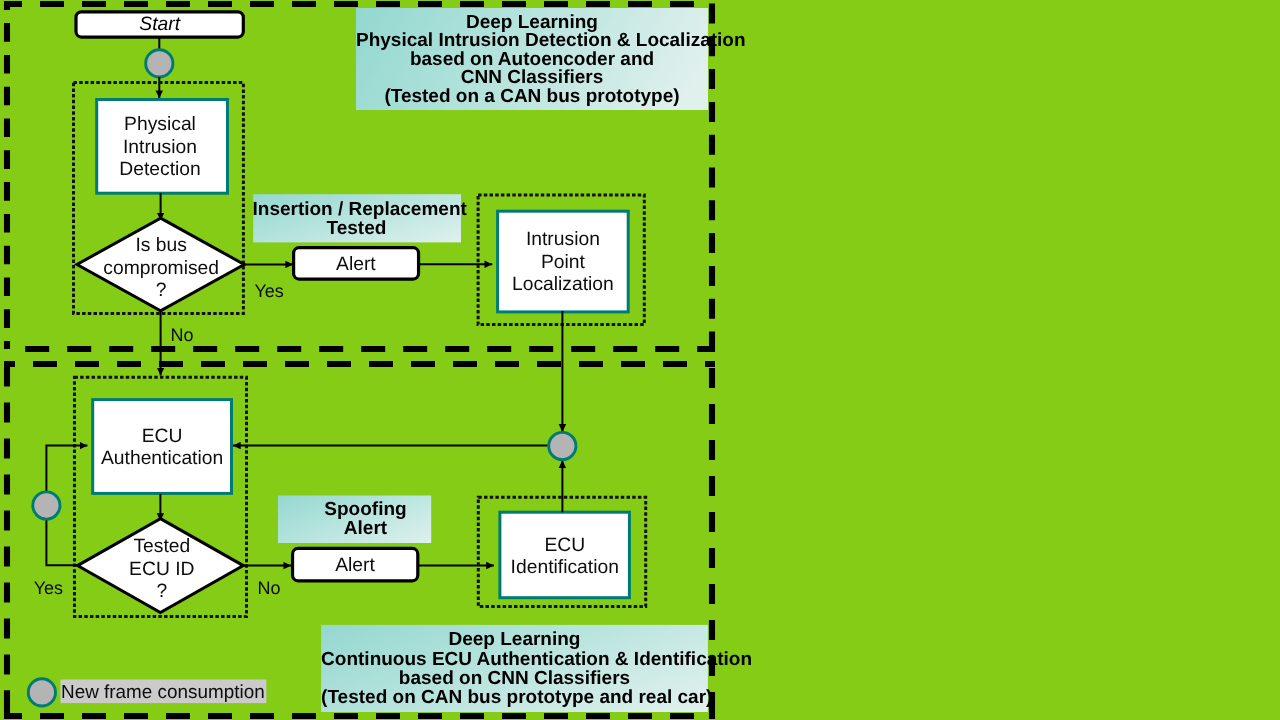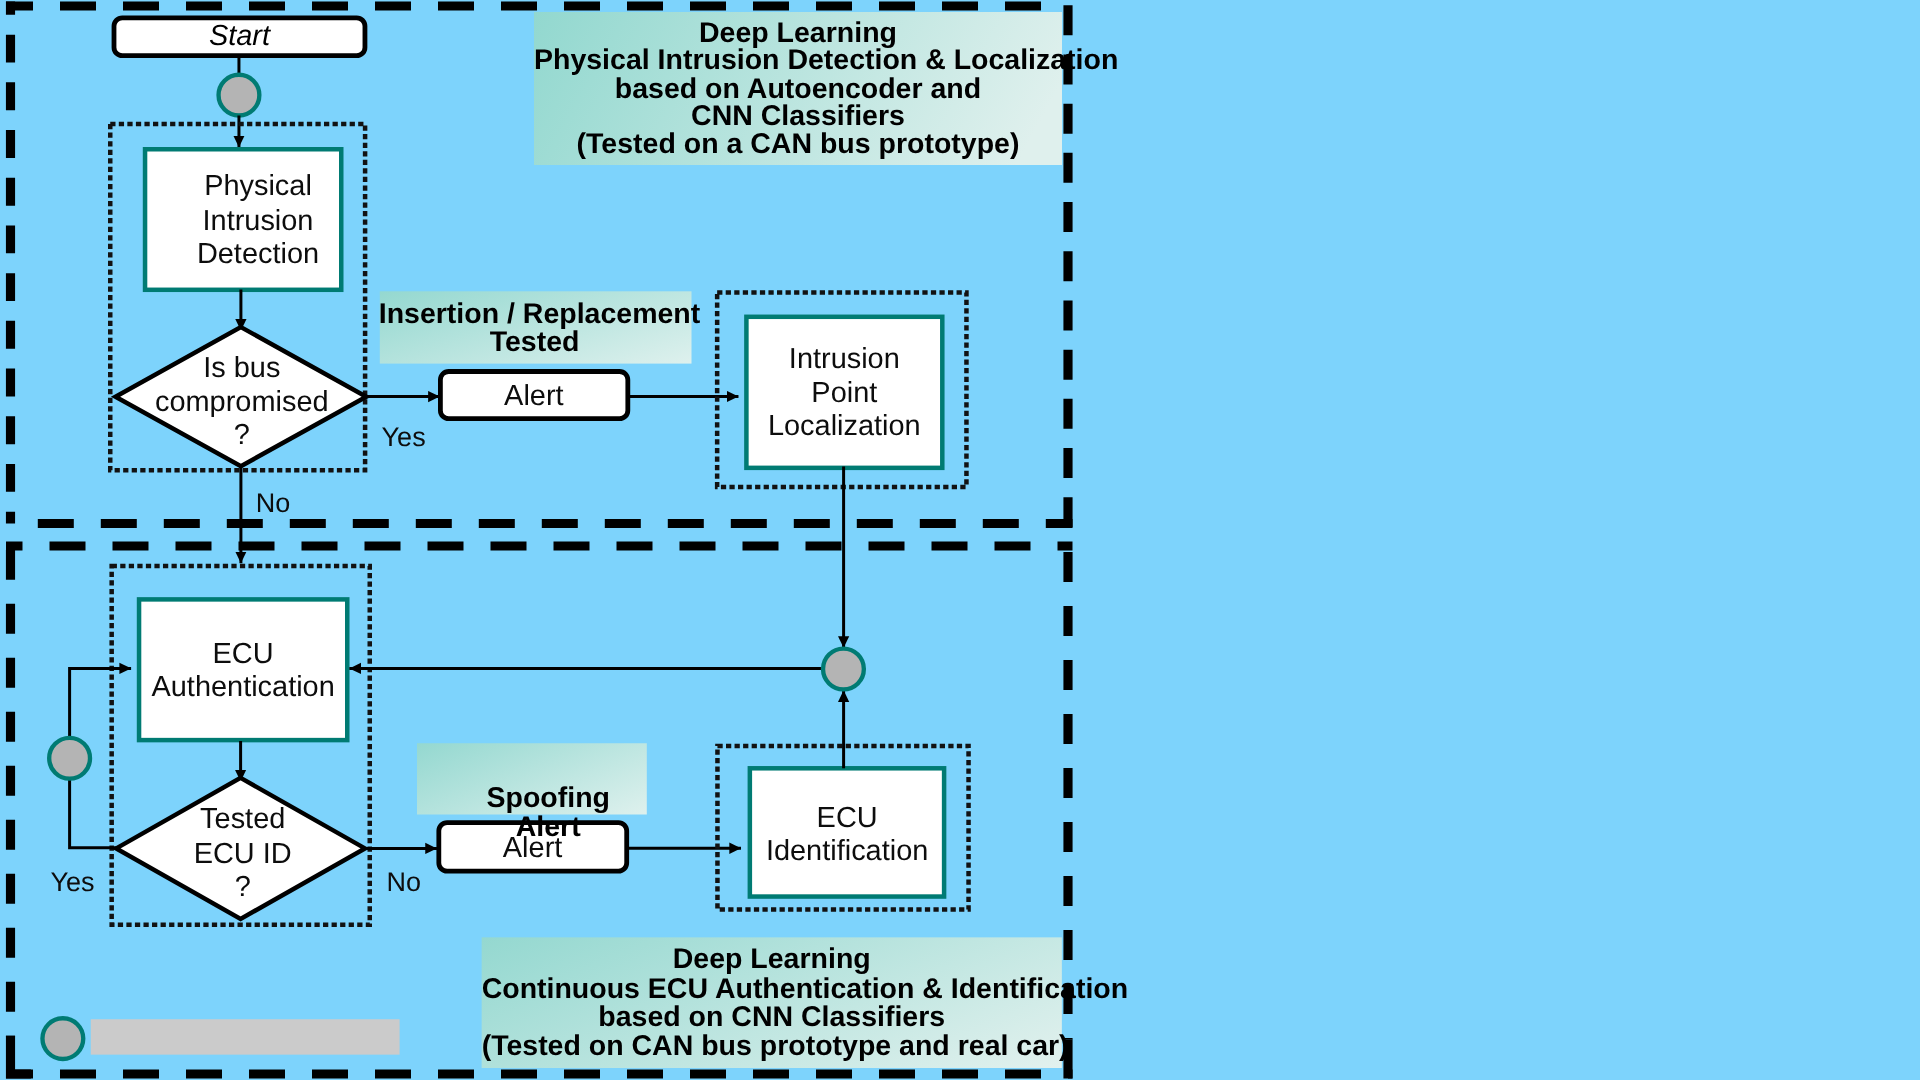--- a/index.html
+++ b/index.html
@@ -1,18 +1,18 @@
 <!DOCTYPE html>
 <html><head>
 <meta charset="utf-8">
 <style>
   html,body{margin:0;padding:0;background:#ffffff;}
   body{width:1280px;height:720px;overflow:hidden;
        font-family:"Liberation Sans",sans-serif;-webkit-font-smoothing:antialiased;text-rendering:geometricPrecision;}
-  #stage{position:relative;width:1280px;height:720px;background:#7dd3fc;}
+  #stage{position:relative;width:1280px;height:720px;background:#84cc16;}
   #root{position:absolute;left:0;top:0;}
   .lbl{position:absolute;color:#0d0d0d;font-family:"Liberation Sans",sans-serif;
        text-align:center;white-space:pre;line-height:22.65px;font-size:19.3px;}
   .caption{position:absolute;font-weight:bold;font-size:19px;line-height:18.45px;
            text-align:center;white-space:pre;color:#000;
            font-family:"Liberation Sans",sans-serif;}
   .caption.wide{line-height:19.27px;}
   .smalllbl{position:absolute;font-size:18px;color:#0d0d0d;white-space:pre;
             font-family:"Liberation Sans",sans-serif;}
   .startlbl{position:absolute;font-style:italic;font-size:19.3px;text-align:center;
@@ -116,21 +116,21 @@
   <line x1="547.3" y1="445.6" x2="232.9" y2="445.6" stroke="#000" stroke-width="2" marker-end="url(#arr)"></line>
 
   <rect x="321.1" y="624.9" width="386.8" height="87.1" fill="url(#gradBottom)"></rect>
 
   <rect x="60.5" y="679.5" width="205.9" height="23.6" fill="#cbcbcb"></rect>
   <circle cx="41.9" cy="692.4" r="13.6" fill="#b4b4b4" stroke="#007b73" stroke-width="2.9"></circle>
 </svg>
 
 <div class="startlbl" style="left:76px;top:13.9px;width:167.3px;">Start</div>
 
-<div class="lbl" style="left:96px;top:114px;width:152px;">Physical
+<div class="lbl" style="left:84px;top:114px;width:152px;">Physical
 Intrusion
 Detection</div>
 
 <div class="lbl" style="left:81.2px;top:235px;width:160px;">Is bus
 compromised
 ?</div>
 
 <div class="smalllbl" style="left:254.4px;top:280.6px;">Yes</div>
 <div class="smalllbl" style="left:170.5px;top:324.8px;">No</div>
 
@@ -152,27 +152,28 @@
 <div class="lbl" style="left:92.7px;top:425.5px;width:138.8px;">ECU
 Authentication</div>
 
 <div class="lbl" style="left:81.8px;top:536px;width:160px;">Tested
 ECU ID
 ?</div>
 
 <div class="smalllbl" style="left:33.7px;top:577.7px;">Yes</div>
 <div class="smalllbl" style="left:257.6px;top:577.7px;">No</div>
 
-<div class="caption" style="left:277.5px;top:501.2px;width:176px;margin-top:23px;">Spoofing
+<div class="caption" style="left:277.5px;top:501.2px;width:176px;">Spoofing
 Alert</div>
 
 <div class="lbl" style="left:292.5px;top:554.8px;width:125.1px;">Alert</div>
 
 <div class="lbl" style="left:500px;top:534.8px;width:129.5px;">ECU
 Identification</div>
 
 <div class="caption wide" style="left:321.1px;top:630.3px;width:386.8px;">Deep Learning
 Continuous ECU Authentication &amp; Identification
 based on CNN Classifiers
 (Tested on CAN bus prototype and real car)</div>
 
+<div class="legendlbl" style="left:61px;top:681px;">New frame consumption</div>
 
 </div>
 
 </body></html>

